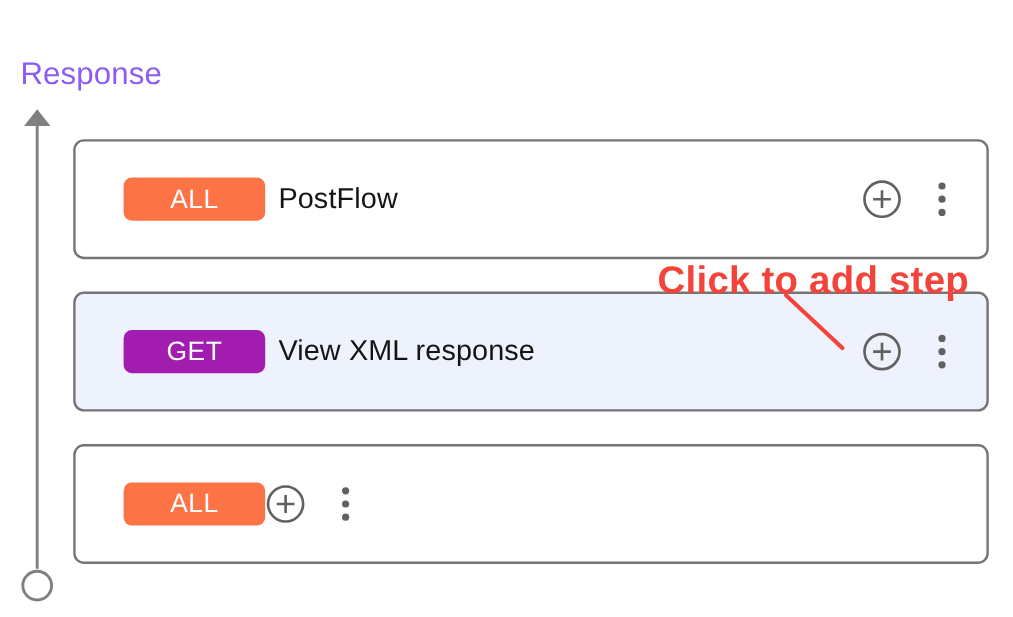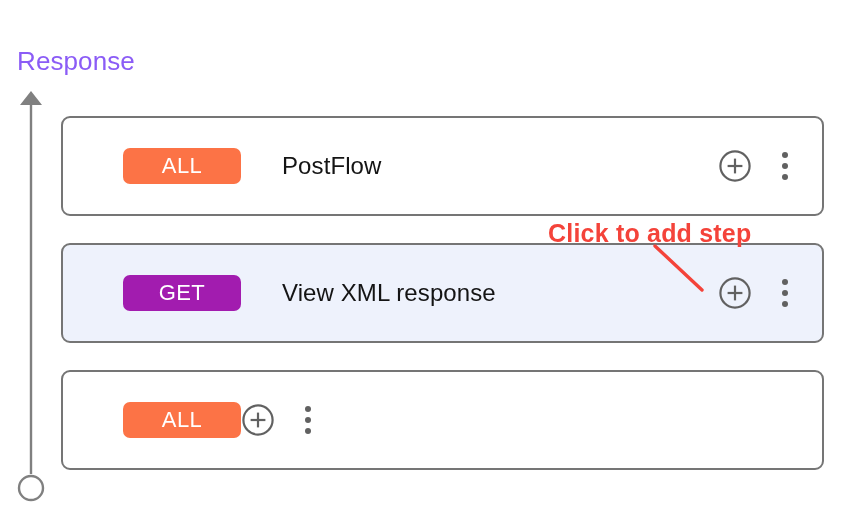--- a/index.html
+++ b/index.html
@@ -57,36 +57,36 @@
     align-items: center;
     margin-bottom: 27px;
   }
   .flow-row.is-selected {
     background: #eef2fc;
   }
   .flow-row:last-child { margin-bottom: 0; }
 
   .method-badge {
     flex: 0 0 auto;
-    margin-left: 60px;
+    margin-left: 40px;
     width: 118px;
     height: 36px;
     border-radius: 7px;
     color: #ffffff;
     font-size: 22px;
     line-height: 36px;
     text-align: center;
     letter-spacing: .4px;
     font-weight: 400;
     user-select: none;
   }
 
   .row-label {
     flex: 1 1 auto;
-    margin-left: 41px;
+    margin-left: 11px;
     font-size: 24px;
     color: #141414;
     font-weight: 400;
     letter-spacing: .1px;
     white-space: nowrap;
     overflow: hidden;
   }
 
   .row-actions {
     flex: 0 0 auto;
@@ -117,21 +117,21 @@
     border-radius: 50%;
     background: #616161;
     margin: 2.5px 0;
   }
 
   
   .annotation {
     position: absolute;
     left: 548px;
     top: 218px;
-    font-size: 25px;
+    font-size: 32px;
     line-height: 30px;
     font-weight: bold;
     color: #f4433a;
     white-space: nowrap;
     letter-spacing: .2px;
   }
   .annotation-arrow {
     position: absolute;
     left: 640px;
     top: 240px;

